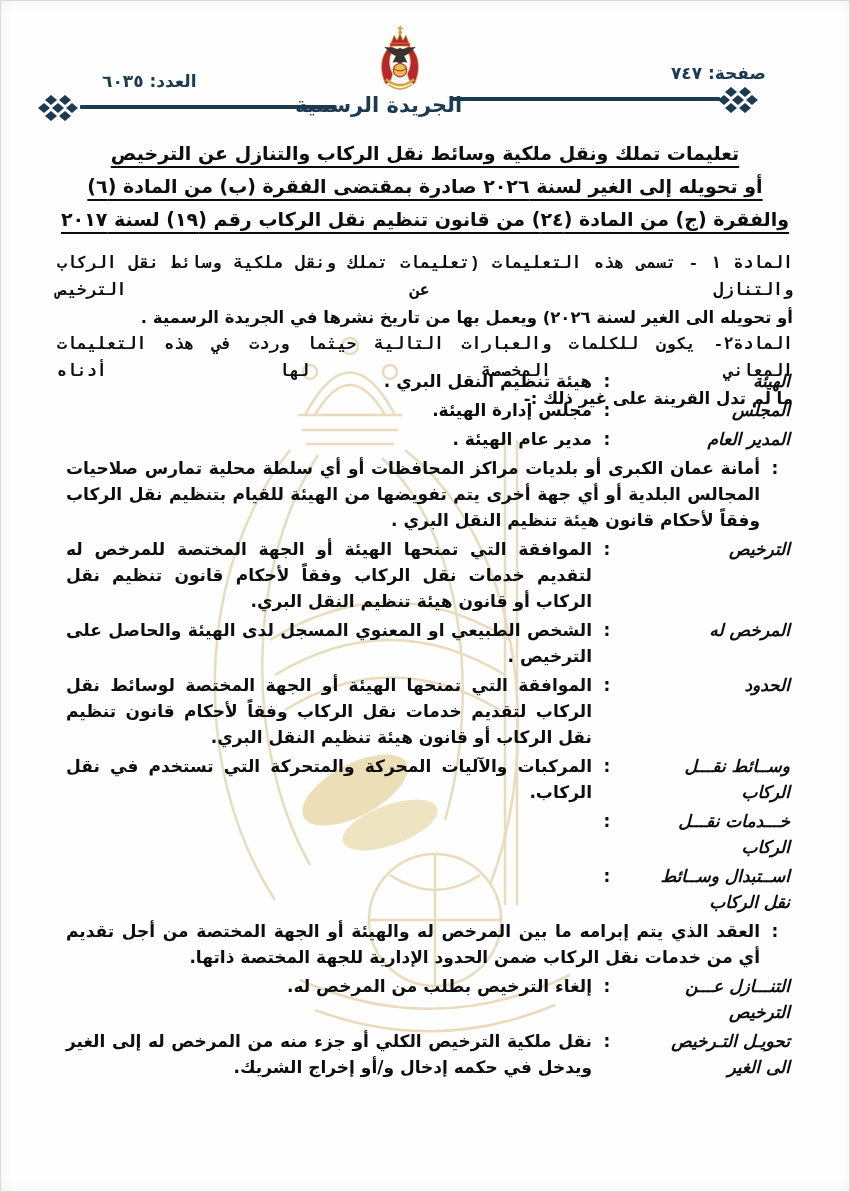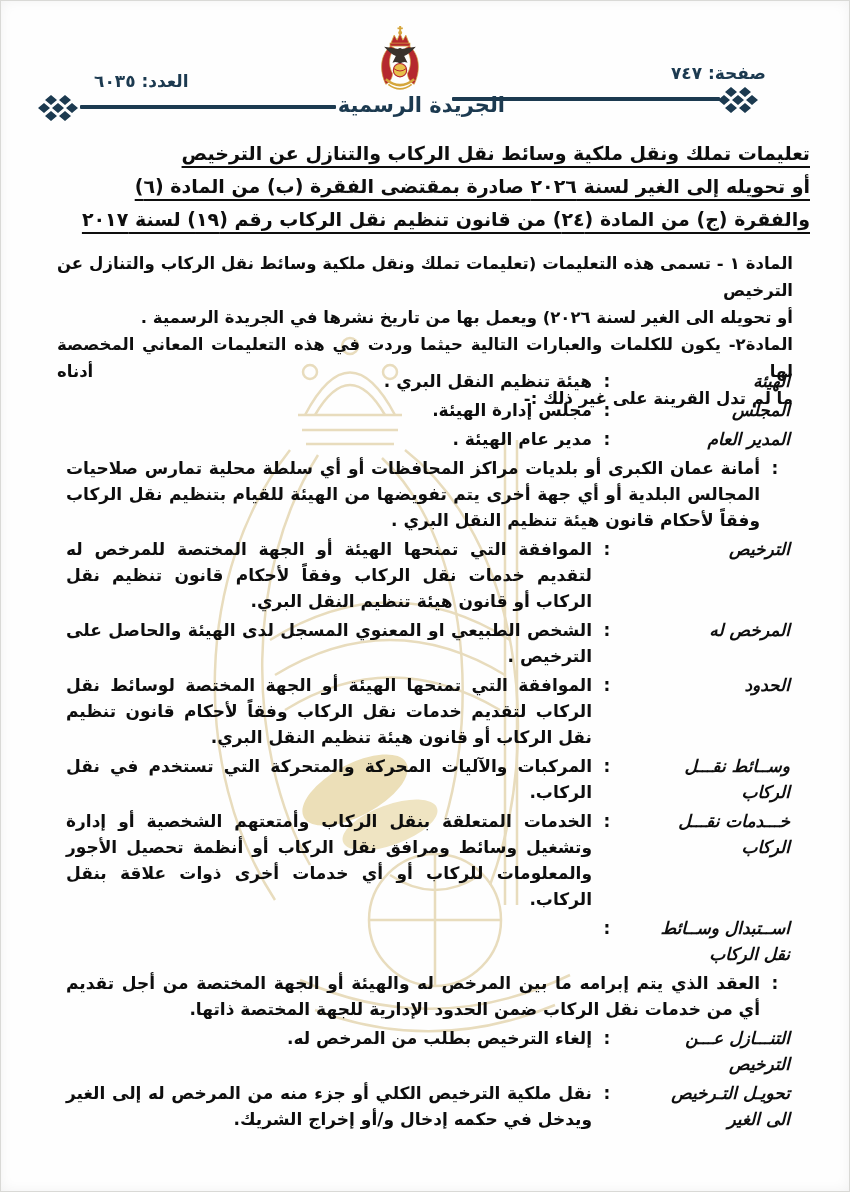--- a/index.html
+++ b/index.html
@@ -6,43 +6,43 @@
   .page{
     position:relative;width:850px;height:1192px;margin:0 auto;
     background:#fefefe;overflow:hidden;direction:rtl;
     font-family:"DejaVu Sans", sans-serif;color:#0e0e0e;
     box-shadow:inset 0 0 0 1px #d9d9d6, inset 0 0 14px rgba(0,0,0,.06);
   }
   
   .watermark{position:absolute;top:320px;left:150px;width:560px;height:720px;z-index:0;pointer-events:none;}
   .content-layer{position:relative;z-index:1;}
   
-  .hdr-label{position:absolute;color:#1c3a50;font-weight:bold;font-size:17px;white-space:nowrap;}
+  .hdr-label{position:absolute;color:#1c3a50;font-weight:bold;font-size:17px;white-space:nowrap;margin-left:8px;}
   .hdr-page{top:63px;right:84px;}
   .hdr-issue{top:71px;left:94px;}
   .rule{position:absolute;height:4px;background:#1c3a50;border-radius:1px;}
   .rule-right{top:97px;left:452px;width:268px;}
   .rule-left{top:105px;left:80px;width:256px;}
   .knot{position:absolute;}
   .knot-right{top:84px;left:716px;}
   .knot-left{top:92px;left:36px;}
   .emblem{position:absolute;top:26px;left:367px;width:66px;height:70px;}
   .gazette-title{
-    position:absolute;top:93px;left:295px;width:210px;text-align:right;
+    position:absolute;top:93px;left:295px;width:210px;text-align:left;
     color:#1c3a50;font-weight:bold;font-size:21px;letter-spacing:0;
   }
   
-  .title-block{position:absolute;top:142px;left:40px;right:40px;text-align:right;}
+  .title-block{position:absolute;top:142px;left:40px;right:40px;text-align:center;}
   .title-line{
     font-size:19px;font-weight:bold;margin-bottom:11px;display:block;
     text-decoration:underline;text-decoration-thickness:2px;text-underline-offset:6px;
   }
   
   .articles{position:absolute;top:250px;right:57px;left:57px;font-size:16.5px;font-weight:bold;line-height:27px;}
-  .l-just{text-align:justify;text-align-last:justify;}
+  .l-just{text-align:justify;text-align-last:justify;font-family:Liberation Mono, monospace;}
   .l-center{text-align:right;}
   
   .definitions{position:absolute;top:368px;right:60px;left:66px;font-size:17px;font-weight:bold;line-height:26px;}
   .def-row{display:flex;margin-bottom:3px;}
   .def-term{width:168px;white-space:pre-line;flex:none;font-style:italic;}
   .def-colon{width:30px;flex:none;text-align:center;}
   .def-text{flex:1;text-align:justify;}
 </style>
 </head>
 <body>
@@ -164,21 +164,20 @@
     <div class="def-term">وســائط نقـــل
 الركاب</div>
     <div class="def-colon">:</div>
     <div class="def-text">المركبات والآليات المحركة والمتحركة التي تستخدم في نقل الركاب.</div>
   </div>
 
   <div class="def-row">
     <div class="def-term">خـــدمات نقـــل
 الركاب</div>
     <div class="def-colon">:</div>
-    <div class="def-text">الخدمات المتعلقة بنقل الركاب وأمتعتهم الشخصية أو إدارة وتشغيل وسائط ومرافق نقل الركاب أو أنظمة تحصيل الأجور والمعلومات للركاب أو أي خدمات أخرى ذوات علاقة بنقل الركاب.</div>
   </div>
 
   <div class="def-row">
     <div class="def-term">اســتبدال وســائط
 نقل الركاب</div>
     <div class="def-colon">:</div>
   </div>
 
   <div class="def-row">
     <div class="def-colon">:</div>

